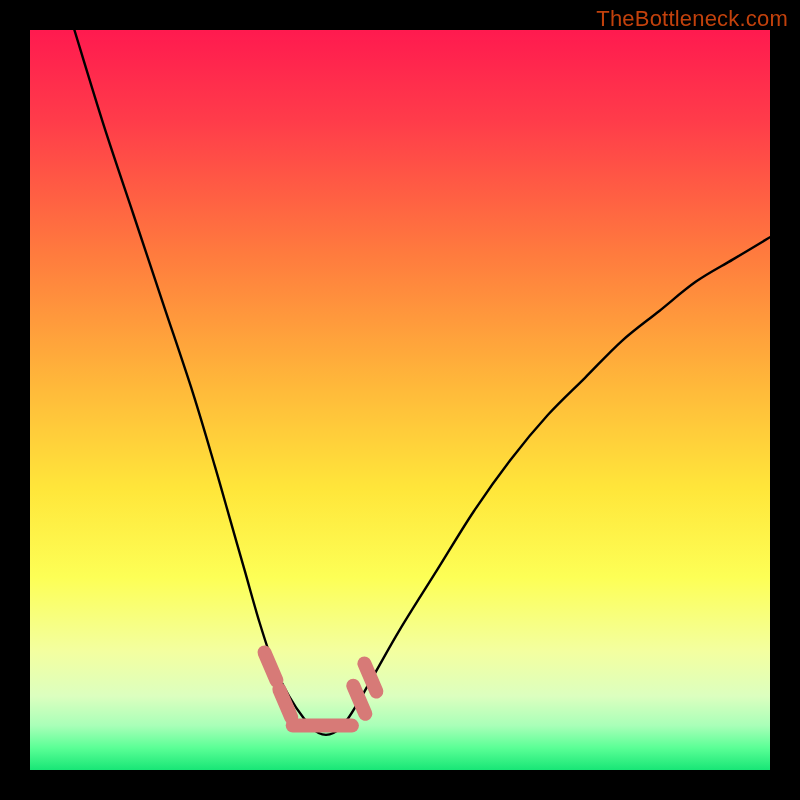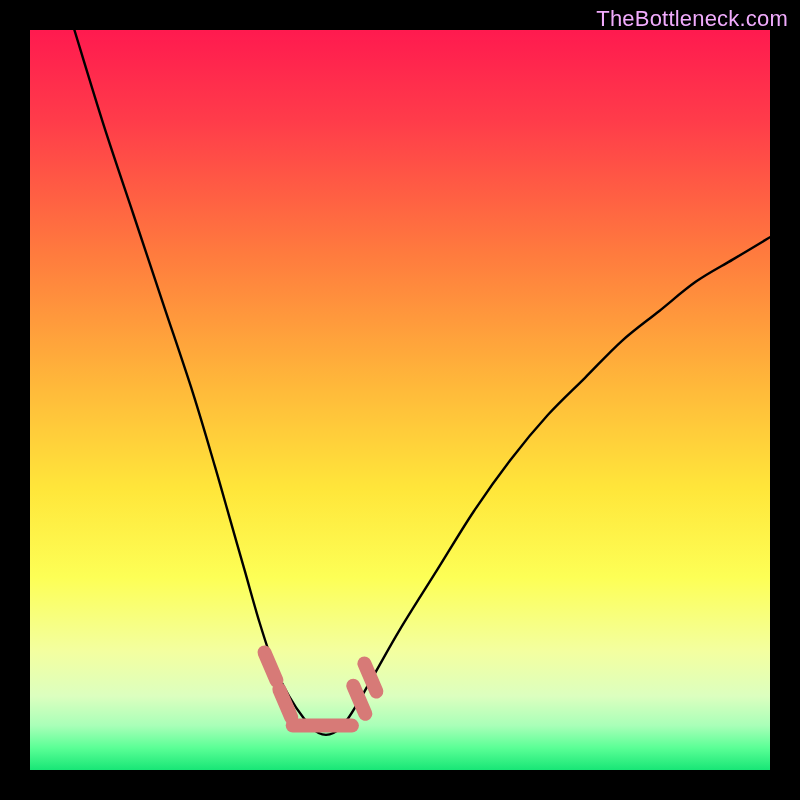--- a/index.html
+++ b/index.html
@@ -29,21 +29,21 @@
   .gradient-bg {
     position: absolute;
     inset: 0;
   }
   .watermark {
     position: absolute;
     top: 6px;
     right: 12px;
     font-family: Arial, Helvetica, sans-serif;
     font-size: 22px;
-    color: #f0abfc;
+    color: #c2410c;
     font-weight: 500;
     letter-spacing: 0.2px;
   }
   svg.curves {
     position: absolute;
     inset: 0;
   }
 </style>
 </head>
 <body>

